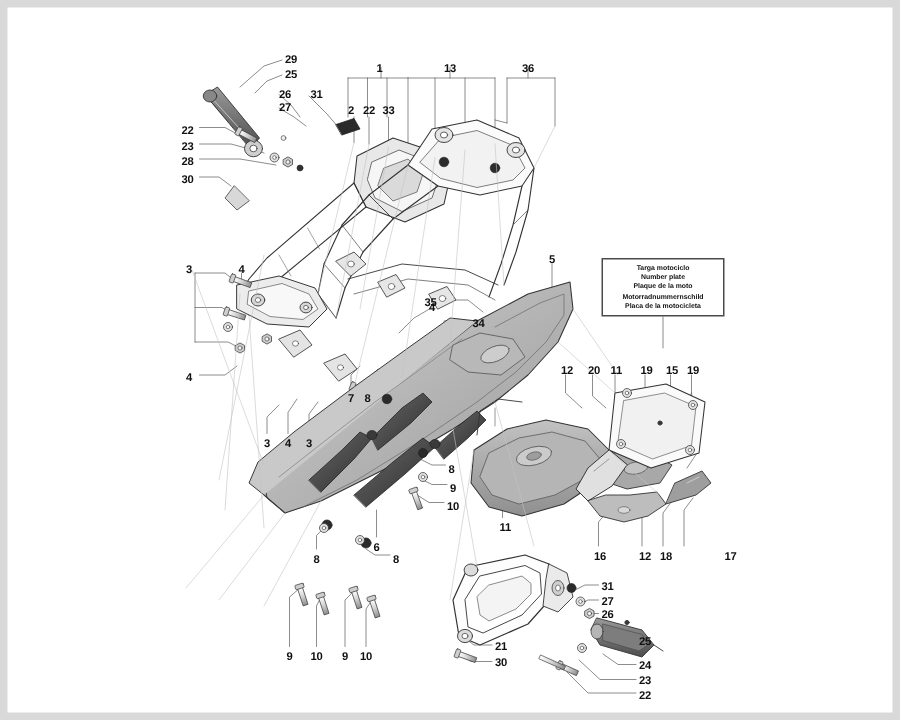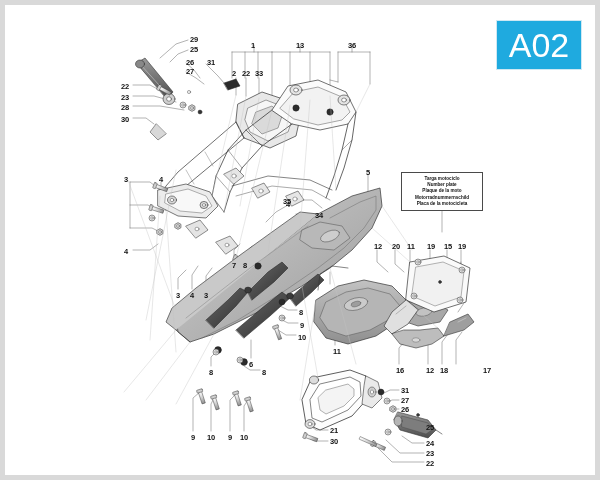--- a/index.html
+++ b/index.html
@@ -533,18 +533,17 @@
       <span class="callout" style="left: 330px; top: 438px;">30</span>
       <span class="callout" style="left: 401px; top: 387px;">31</span>
       <span class="callout" style="left: 401px; top: 397px;">27</span>
       <span class="callout" style="left: 401px; top: 406px;">26</span>
       <span class="callout" style="left: 426px; top: 424px;">25</span>
       <span class="callout" style="left: 426px; top: 440px;">24</span>
       <span class="callout" style="left: 426px; top: 450px;">23</span>
       <span class="callout" style="left: 426px; top: 460px;">22</span>
     </div>
 
-  <div class="page-badge" style="background: rgb(31, 170, 223);">A02</div>
 
   <div class="frame-inner-line"></div>
   <div class="frame-border" style="border-color: rgb(217, 217, 217);"></div>
 
 </div>
 
 </body></html>

